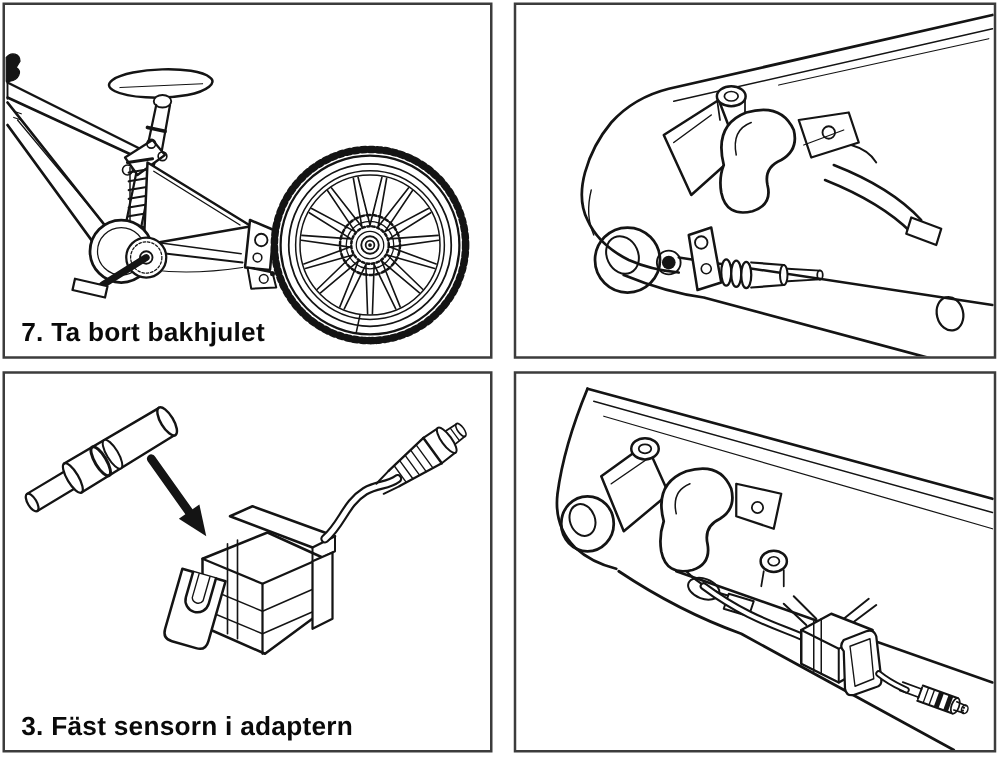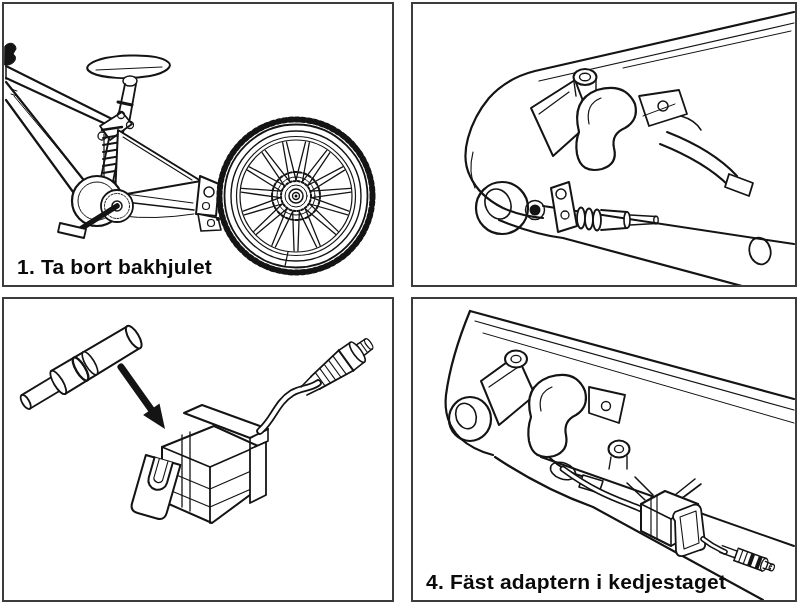--- a/index.html
+++ b/index.html
@@ -116,21 +116,21 @@
           <circle r="19" stroke-width="1"></circle>
           <circle r="15" stroke-width="2" stroke-dasharray="2 2"></circle>
           <circle r="11" stroke-width="1"></circle>
           <circle r="7" stroke-width="1.5"></circle>
           <circle r="3.5" stroke-width="1.4"></circle>
           <circle r="1.5" fill="#141414" stroke="none"></circle>
         </g>
         <path d="M-8,56 L-11,70" stroke-width="1.2"></path>
       </g>
     </svg>
-    <figcaption class="caption">1. Ta bort bakhjulet</figcaption>
+    <figcaption class="caption">7. Ta bort bakhjulet</figcaption>
   </figure>
 
   <figure class="panel" id="p2">
     <svg viewBox="0 0 382 281" fill="none" stroke="#141414" stroke-linecap="round" stroke-linejoin="round">
       <g>
         <path d="M381,8 L122,67 Q94,74 76,94 Q61,112 55,134 Q49,156 57,172 Q66,192 90,204 Q108,212 130,214" stroke-width="2.2"></path>
         <path d="M381,19 L126,77" stroke-width="1.2"></path>
         <path d="M378,27 L210,64" stroke-width="1"></path>
         <path d="M130,202 L381,240" stroke-width="2"></path>
         <path d="M86,216 Q120,230 150,234 L381,296" stroke-width="2.2"></path>
@@ -222,20 +222,21 @@
           <path d="M20,-8.2 L20,8.2 M26,-9 L26,9 M32,-9.8 L32,9.8 M38,-10.6 L38,10.6 M44,-11.4 L44,11.4" stroke-width="1.1"></path>
           <path d="M52,-12.5 L52,12.5" stroke-width="2"></path>
           <path d="M52,-12.5 L66,-12 M52,12.5 L66,12" stroke-width="1.6"></path>
           <ellipse cx="66" cy="0" rx="4" ry="12.2" fill="#fff" stroke-width="1.6"></ellipse>
           <path d="M70,-6.5 L80,-6 M70,6.5 L80,6" stroke-width="1.4"></path>
           <ellipse cx="80" cy="0" rx="2.5" ry="6.2" stroke-width="1.3"></ellipse>
           <path d="M74,-6 L74,6" stroke-width="1"></path>
         </g>
       </g>
     </svg>
+    <figcaption class="caption">3. Fäst sensorn i adaptern</figcaption>
   </figure>
 
   <figure class="panel" id="p4">
     <svg viewBox="0 0 382 301" fill="none" stroke="#141414" stroke-linecap="round" stroke-linejoin="round">
       <g>
         <path d="M57,12 L381,100" stroke-width="2.2"></path>
         <path d="M62,22 L381,111" stroke-width="1.2"></path>
         <path d="M70,34 L381,124" stroke-width="1"></path>
         <path d="M57,12 Q38,58 33,96 Q30,122 47,139 Q60,151 80,156" stroke-width="2.2"></path>
         <ellipse cx="57" cy="120" rx="21" ry="22" stroke-width="2.2"></ellipse>
@@ -286,16 +287,15 @@
           <rect x="30" y="-6.5" width="4" height="13" fill="#141414" stroke="none"></rect>
           <rect x="38" y="-6.5" width="4" height="13" fill="#141414" stroke="none"></rect>
           <ellipse cx="46" cy="0" rx="3" ry="6.5" fill="#fff" stroke-width="1.4"></ellipse>
           <path d="M46,-3.5 L54,-3 M46,3.5 L54,3" stroke-width="1.3"></path>
           <ellipse cx="54" cy="0" rx="2.5" ry="3.5" stroke-width="1.2"></ellipse>
           <circle cx="53" cy="-1" r="0.9" fill="#141414" stroke="none"></circle>
           <circle cx="53" cy="1.5" r="0.9" fill="#141414" stroke="none"></circle>
         </g>
       </g>
     </svg>
-    <figcaption class="caption">4. Fäst adaptern i kedjestaget</figcaption>
   </figure>
 
 </div>
 
 </body></html>

